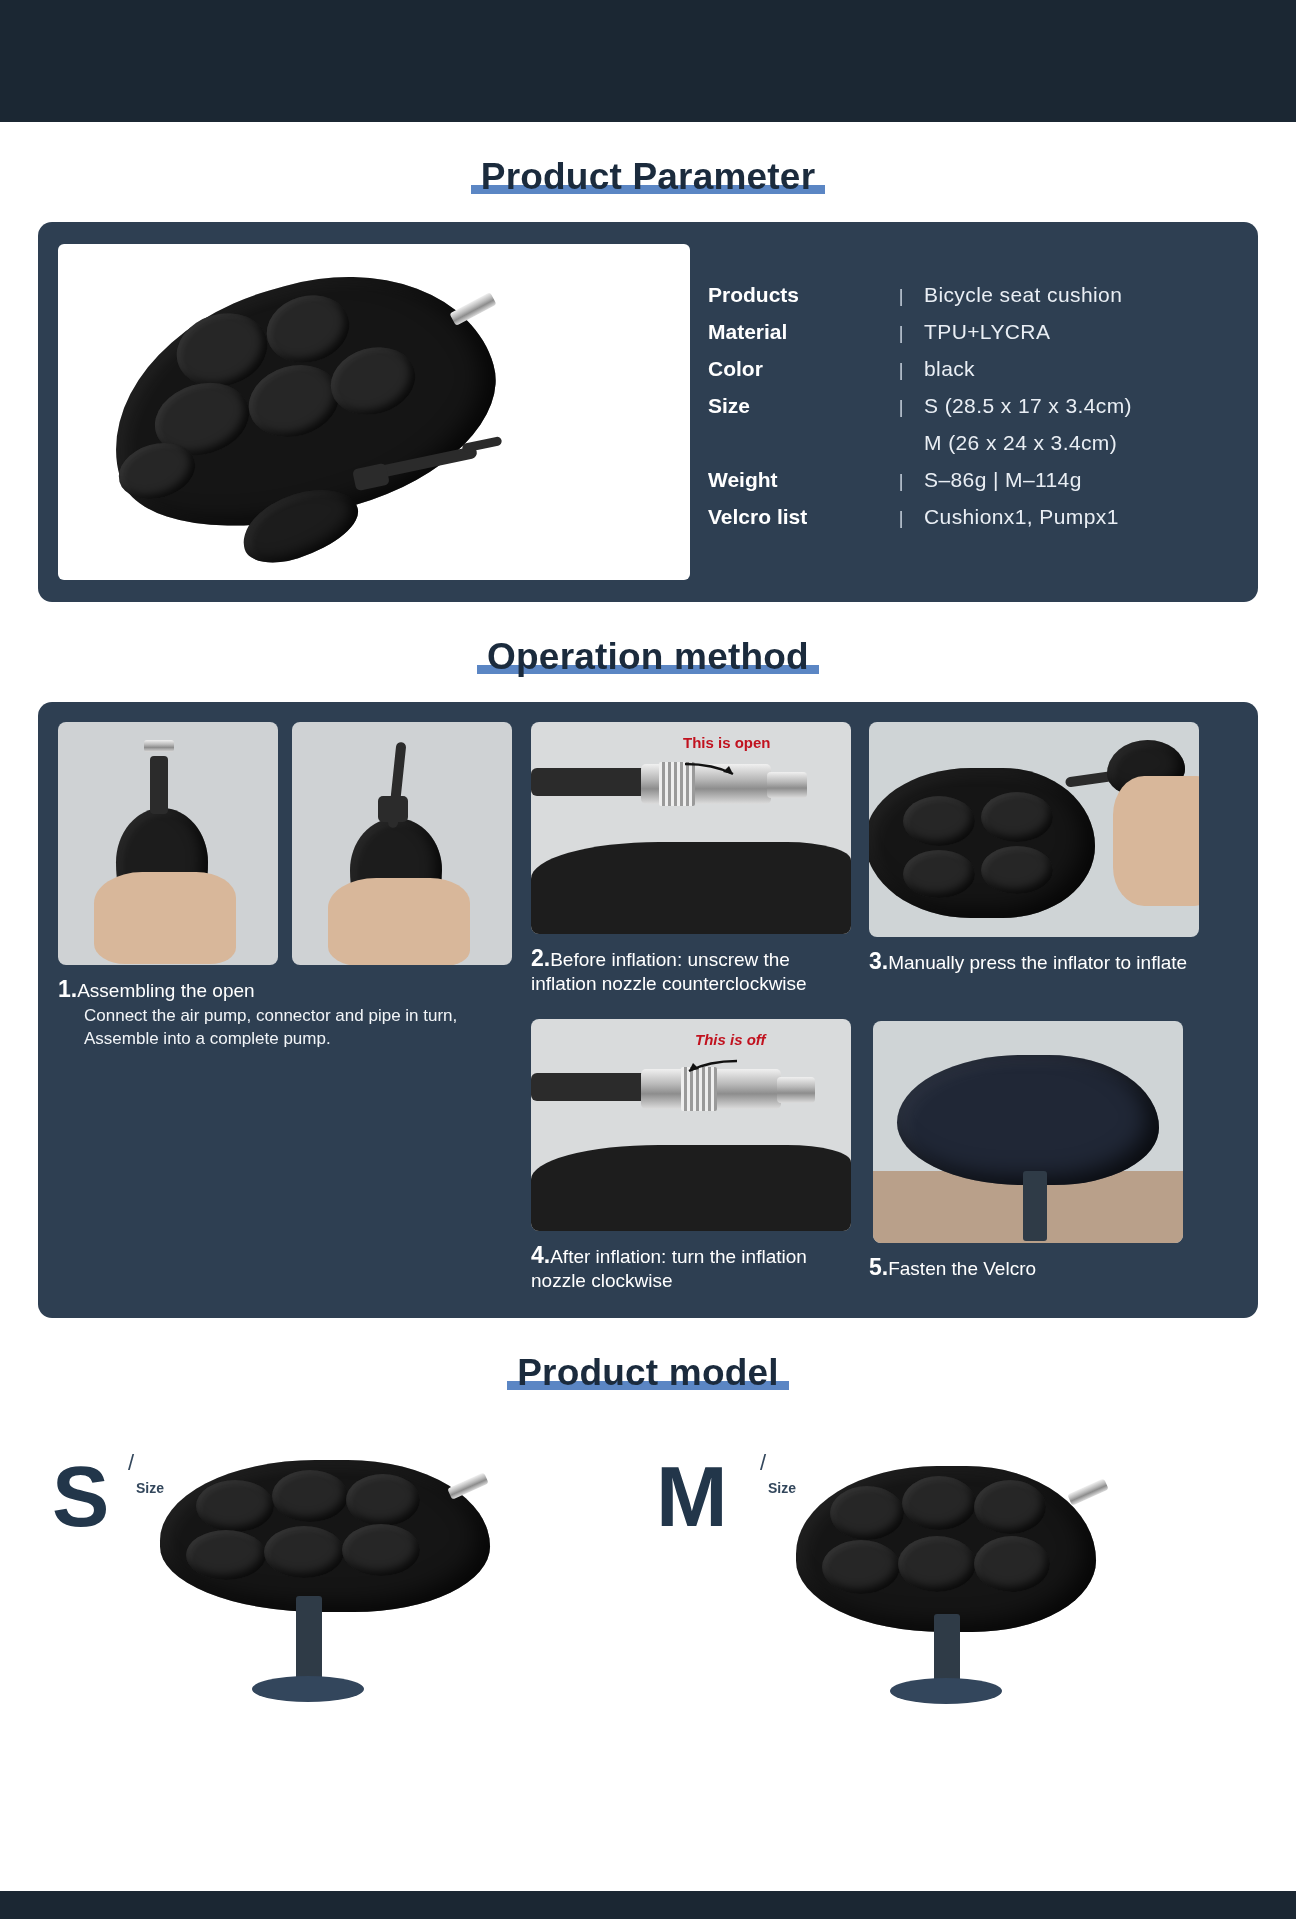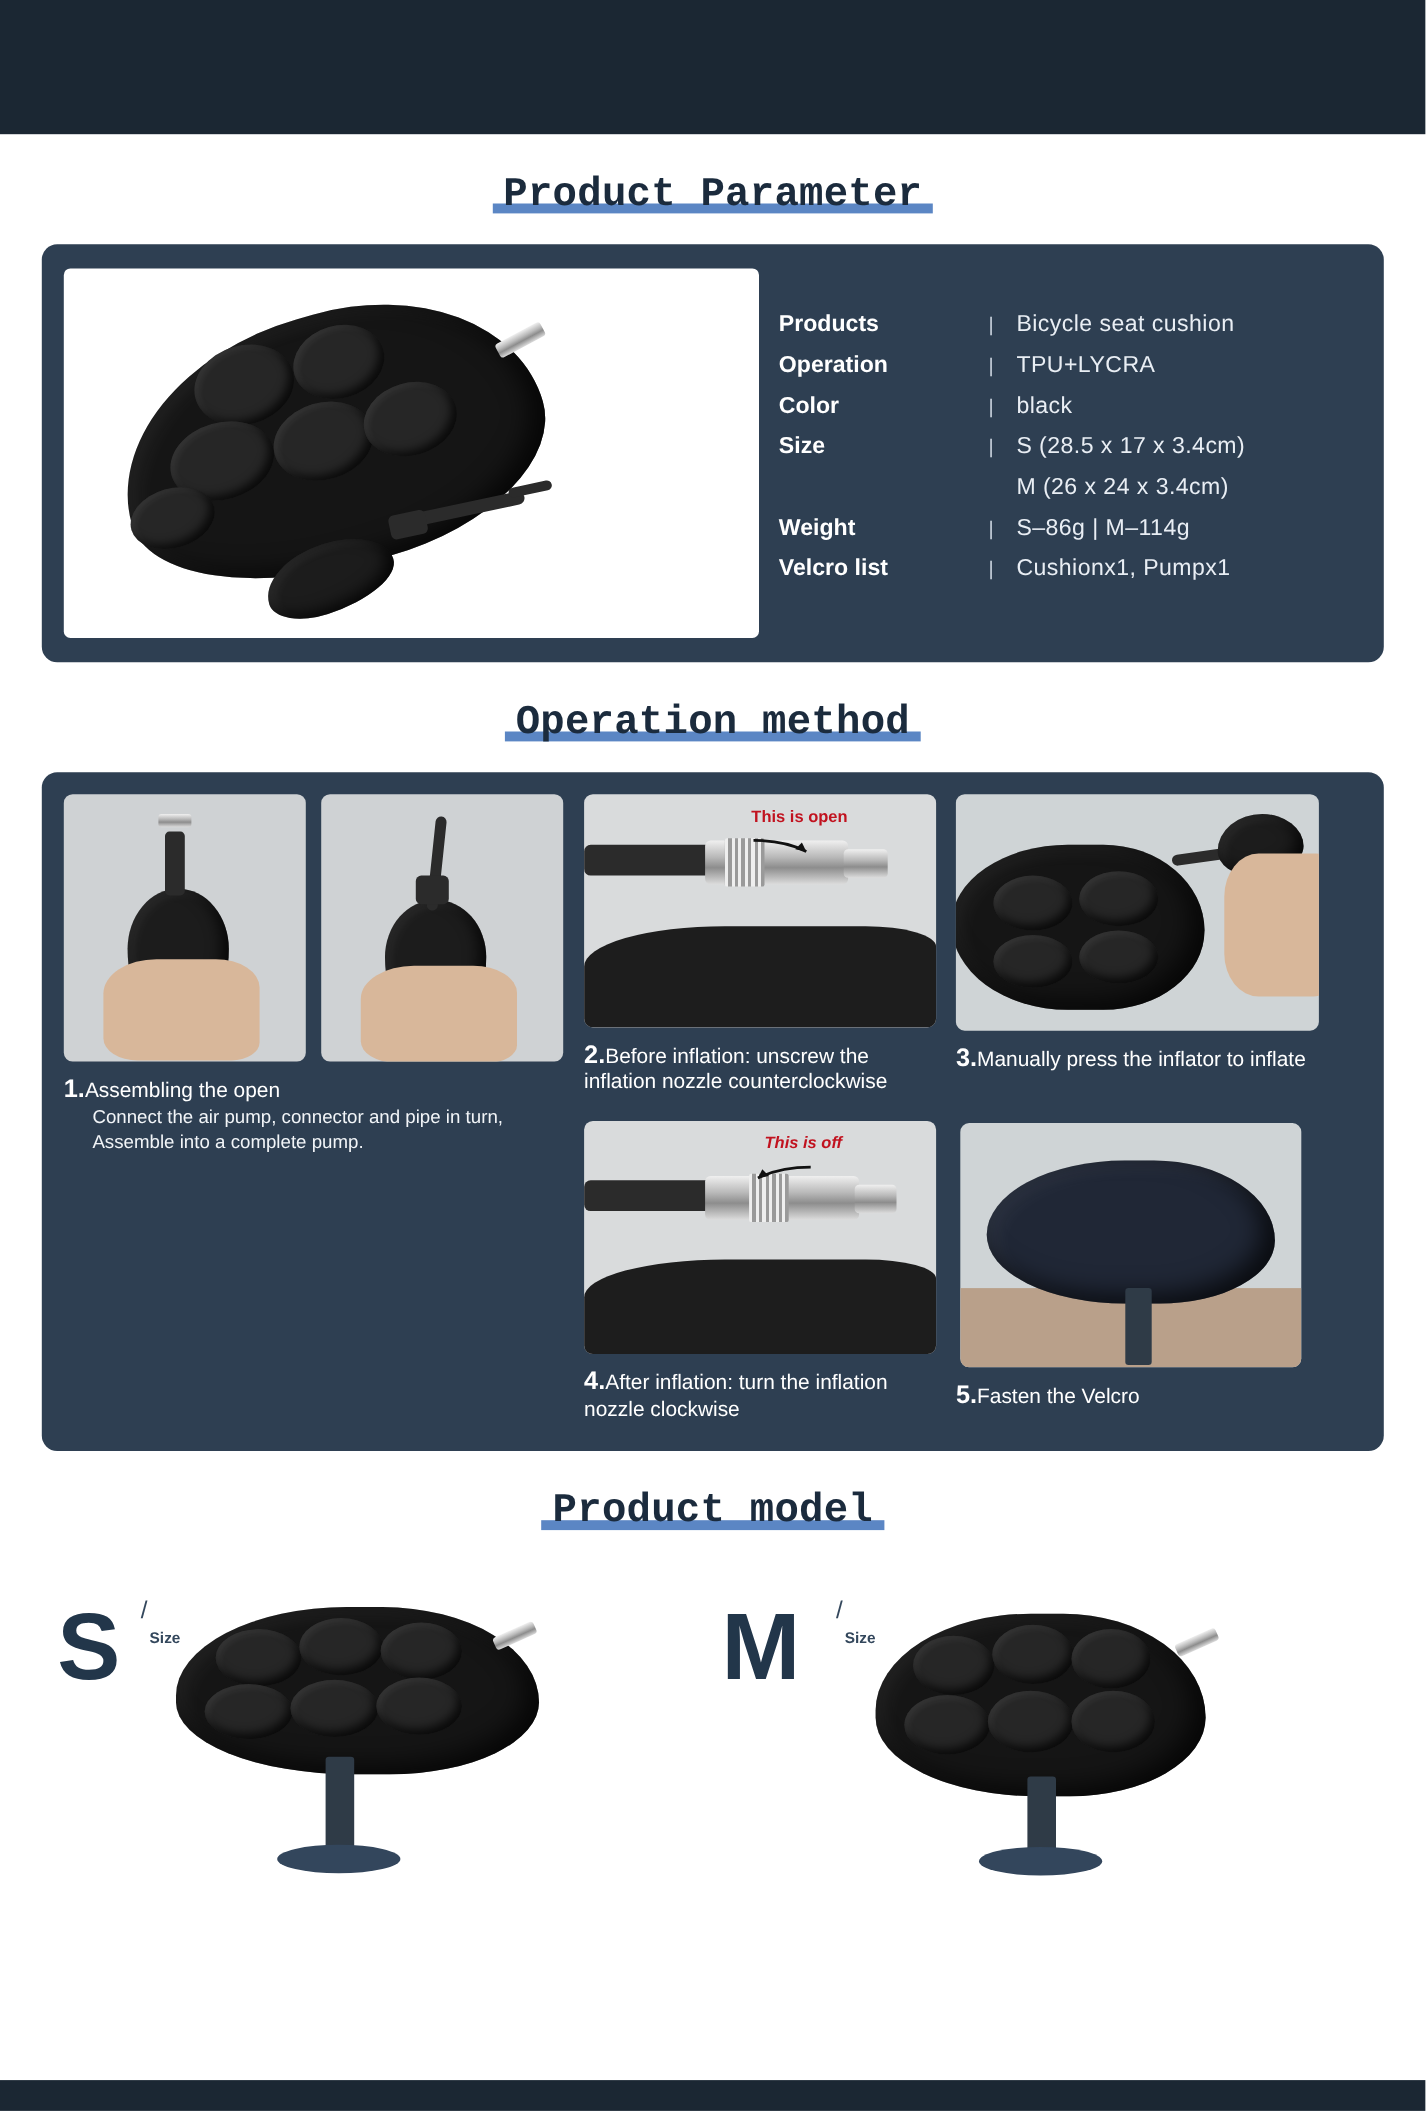--- a/index.html
+++ b/index.html
@@ -32,21 +32,20 @@
     margin-bottom: 22px;
   }
   .section-title {
     display: inline-block;
     position: relative;
     font-size: 37px;
     font-weight: bold;
     color: #1b2b3d;
     padding: 0 10px 2px 10px;
     letter-spacing: 0.2px;
-    font-family: Liberation Mono, monospace;
   }
   .section-title::before {
     content: "";
     position: absolute;
     left: 0; right: 0;
     bottom: 6px;
     height: 9px;
     background: #5b86c4;
     z-index: -1;
   }
@@ -268,21 +267,21 @@
     <div class="nozzle" style="left:404px; top:196px; width:40px; height:9px; transform:rotate(-12deg); border-radius:5px;"></div>
   </div>
 
   <div class="param-table">
     <div class="param-row">
       <div class="param-label">Products</div>
       <div class="param-sep">|</div>
       <div class="param-value">Bicycle seat cushion</div>
     </div>
     <div class="param-row">
-      <div class="param-label">Operation</div>
+      <div class="param-label">Material</div>
       <div class="param-sep">|</div>
       <div class="param-value">TPU+LYCRA</div>
     </div>
     <div class="param-row">
       <div class="param-label">Color</div>
       <div class="param-sep">|</div>
       <div class="param-value">black</div>
     </div>
     <div class="param-row">
       <div class="param-label">Size</div>

